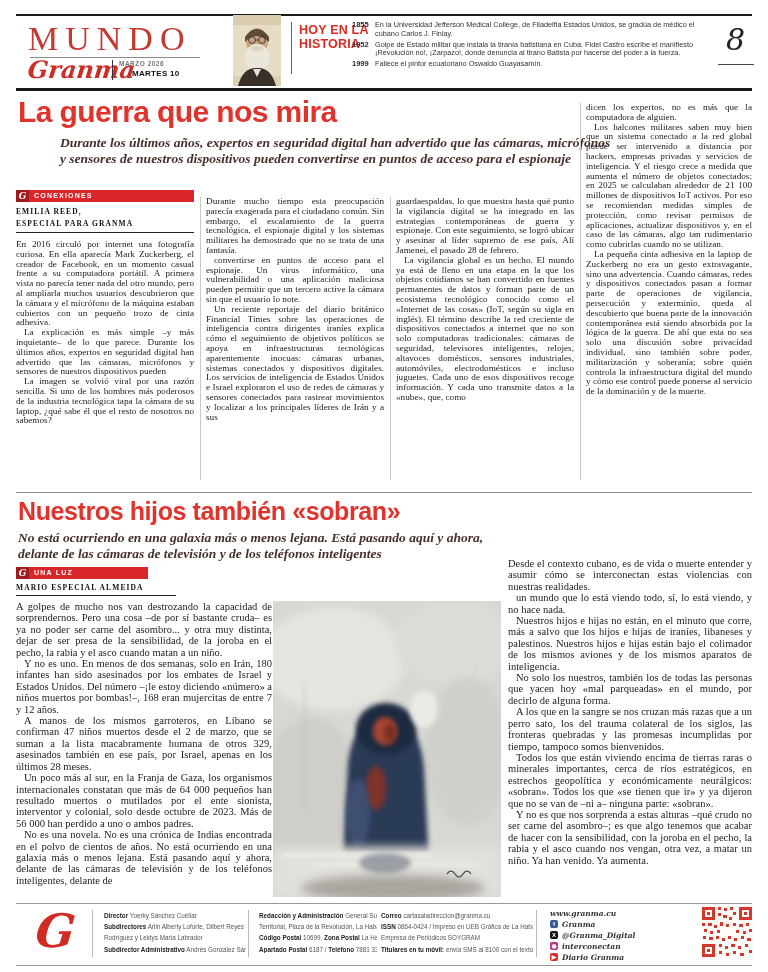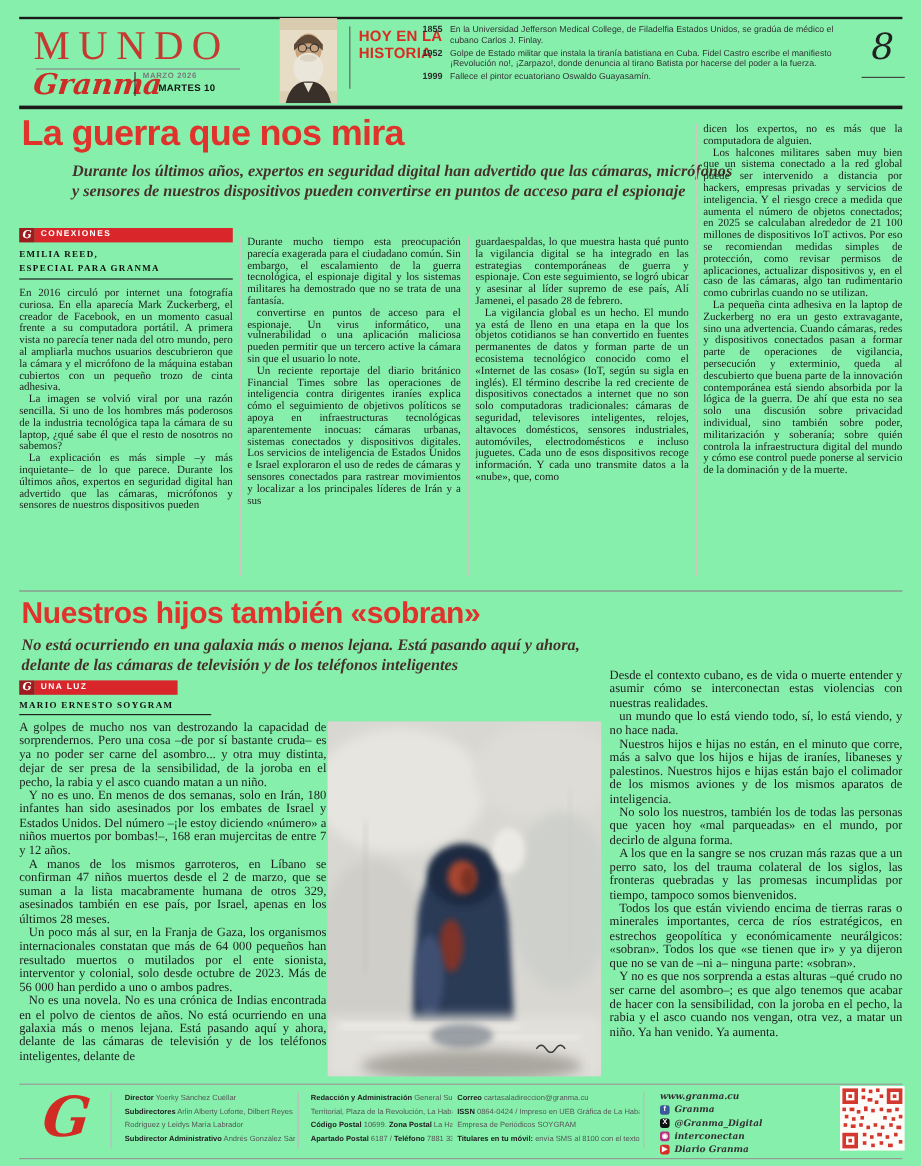--- a/index.html
+++ b/index.html
@@ -1,16 +1,16 @@
 <!DOCTYPE html>
 <html lang="es"><head>
 <meta charset="utf-8">
 <style>
   html,body{margin:0;padding:0;background:#e9e8e4;}
-  .page{position:relative;width:768px;height:972px;background:#86efac;overflow:hidden;
+  .page{position:relative;width:768px;height:972px;background:#ffffff;overflow:hidden;
         font-family:"Liberation Serif",serif;}
   .abs{position:absolute;}
 
   
   .rule-a{left:16px;top:14px;width:736px;height:2px;background:#1a1a1a;}
   .mundo{left:28px;top:20px;font:400 34px "Liberation Serif",serif;color:#c43a30;letter-spacing:7px;}
   .mundo-rule{left:30px;top:57px;width:170px;height:1px;background:#8a8a8a;}
   .granma{left:28px;top:55px;font:italic 700 24px "DejaVu Serif",serif;color:#cc2d26;transform:skewX(-6deg);}
   .date-div{left:112px;top:60px;width:1px;height:20px;background:#333;}
   .date1{left:119px;top:60px;font:700 6.5px "Liberation Sans",sans-serif;color:#777;letter-spacing:.5px;}
@@ -67,21 +67,21 @@
   .f-logo{left:36px;top:904px;font:italic 700 46px "DejaVu Serif",serif;color:#d12b24;transform:skewX(-6deg);}
   .f-div{top:910px;width:1px;height:47px;background:#bbb;}
   .fd1{left:92px;} .fd2{left:248px;} .fd3{left:536px;}
   .f-col{top:912px;font:6.3px/7.6px "Liberation Sans",sans-serif;color:#555;}
   .f-col .f-line{white-space:nowrap;overflow:hidden;margin-bottom:3.6px;}
   .f-col b{color:#222;font-weight:700;}
   .fc1{left:104px;width:142px;}
   .fc2{left:259px;width:118px;}
   .fc3{left:381px;width:152px;}
   .f-social{left:550px;top:909px;font:italic 700 7.5px/10px "DejaVu Serif",serif;color:#333;}
-  .s-row{display:flex;align-items:center;gap:4px;margin-bottom:1px;}
+  .s-row{display:flex;align-items:flex-start;gap:4px;margin-bottom:1px;}
   .s-icon{flex:none;width:8px;height:8px;border-radius:2px;color:#fff;
           font:700 6px/8px "Liberation Sans",sans-serif;text-align:center;}
   .i-fb{background:#3b5998;} .i-x{background:#111;} .i-ig{background:#b5327f;} .i-yt{background:#d92b22;}
   .qr{left:700px;top:905px;width:54px;height:54px;}
   .f-rule-bottom{left:16px;top:965px;width:736px;height:1px;background:#999;}
 </style>
 </head>
 <body>
 
 <div class="page">
@@ -142,22 +142,22 @@
     <span class="kl">CONEXIONES</span>
   </div>
   <div class="abs a1-byline byline">
     <div>EMILIA REED,</div>
     <div>ESPECIAL PARA GRANMA</div>
   </div>
   <div class="abs a1-byline-rule"></div>
 
   <div class="abs bodyA body a1c1">
       <p>En 2016 circuló por internet una fotografía curiosa. En ella aparecía Mark Zuckerberg, el creador de Facebook, en un momento casual frente a su computadora portátil. A primera vista no parecía tener nada del otro mundo, pero al ampliarla muchos usuarios descubrieron que la cámara y el micrófono de la máquina estaban cubiertos con un pequeño trozo de cinta adhesiva.</p>
+      <p>La explicación es más simple –y más inquietante– de lo que parece. Durante los últimos años, expertos en seguridad digital han advertido que las cámaras, micrófonos y sensores de nuestros dispositivos pueden</p>
       <p>La imagen se volvió viral por una razón sencilla. Si uno de los hombres más poderosos de la industria tecnológica tapa la cámara de su laptop, ¿qué sabe él que el resto de nosotros no sabemos?</p>
-      <p>La explicación es más simple –y más inquietante– de lo que parece. Durante los últimos años, expertos en seguridad digital han advertido que las cámaras, micrófonos y sensores de nuestros dispositivos pueden</p>
     </div>
   <div class="abs bodyA body a1c2">
       <p>Durante mucho tiempo esta preocupación parecía exagerada para el ciudadano común. Sin embargo, el escalamiento de la guerra tecnológica, el espionaje digital y los sistemas militares ha demostrado que no se trata de una fantasía.</p>
       <p>convertirse en puntos de acceso para el espionaje. Un virus informático, una vulnerabilidad o una aplicación maliciosa pueden permitir que un tercero active la cámara sin que el usuario lo note.</p>
       <p>Un reciente reportaje del diario británico Financial Times sobre las operaciones de inteligencia contra dirigentes iraníes explica cómo el seguimiento de objetivos políticos se apoya en infraestructuras tecnológicas aparentemente inocuas: cámaras urbanas, sistemas conectados y dispositivos digitales. Los servicios de inteligencia de Estados Unidos e Israel exploraron el uso de redes de cámaras y sensores conectados para rastrear movimientos y localizar a los principales líderes de Irán y a sus</p>
     </div>
   <div class="abs bodyA body a1c3">
       <p>guardaespaldas, lo que muestra hasta qué punto la vigilancia digital se ha integrado en las estrategias contemporáneas de guerra y espionaje. Con este seguimiento, se logró ubicar y asesinar al líder supremo de ese país, Alí Jamenei, el pasado 28 de febrero.</p>
       <p>La vigilancia global es un hecho. El mundo ya está de lleno en una etapa en la que los objetos cotidianos se han convertido en fuentes permanentes de datos y forman parte de un ecosistema tecnológico conocido como el «Internet de las cosas» (IoT, según su sigla en inglés). El término describe la red creciente de dispositivos conectados a internet que no son solo computadoras tradicionales: cámaras de seguridad, televisores inteligentes, relojes, altavoces domésticos, sensores industriales, automóviles, electrodomésticos e incluso juguetes. Cada uno de esos dispositivos recoge información. Y cada uno transmite datos a la «nube», que, como</p>
     </div>
@@ -172,21 +172,21 @@
 
   <div class="abs art-div"></div>
 
   <div class="abs a2-headline">Nuestros hijos también «sobran»</div>
   <div class="abs a2-deck">No está ocurriendo en una galaxia más o menos lejana. Está pasando aquí y ahora, delante de las cámaras de televisión y de los teléfonos inteligentes</div>
 
   <div class="abs a2-kicker kicker">
     <span class="gb">G</span>
     <span class="kl">UNA LUZ</span>
   </div>
-  <div class="abs a2-byline byline">MARIO ERNESTO SOYGRAM</div>
+  <div class="abs a2-byline byline">MARIO ESPECIAL ALMEIDA</div>
   <div class="abs a2-byline-rule"></div>
 
   <div class="abs bodyB body a2c1">
       <p>A golpes de mucho nos van destrozando la capacidad de sorprendernos. Pero una cosa –de por sí bastante cruda– es ya no poder ser carne del asombro... y otra muy distinta, dejar de ser presa de la sensibilidad, de la joroba en el pecho, la rabia y el asco cuando matan a un niño.</p>
       <p>Y no es uno. En menos de dos semanas, solo en Irán, 180 infantes han sido asesinados por los embates de Israel y Estados Unidos. Del número –¡le estoy diciendo «número» a niños muertos por bombas!–, 168 eran mujercitas de entre 7 y 12 años.</p>
       <p>A manos de los mismos garroteros, en Líbano se confirman 47 niños muertos desde el 2 de marzo, que se suman a la lista macabramente humana de otros 329, asesinados también en ese país, por Israel, apenas en los últimos 28 meses.</p>
       <p>Un poco más al sur, en la Franja de Gaza, los organismos internacionales constatan que más de 64 000 pequeños han resultado muertos o mutilados por el ente sionista, interventor y colonial, solo desde octubre de 2023. Más de 56 000 han perdido a uno o ambos padres.</p>
       <p>No es una novela. No es una crónica de Indias encontrada en el polvo de cientos de años. No está ocurriendo en una galaxia más o menos lejana. Está pasando aquí y ahora, delante de las cámaras de televisión y de los teléfonos inteligentes, delante de</p>
     </div>
 

